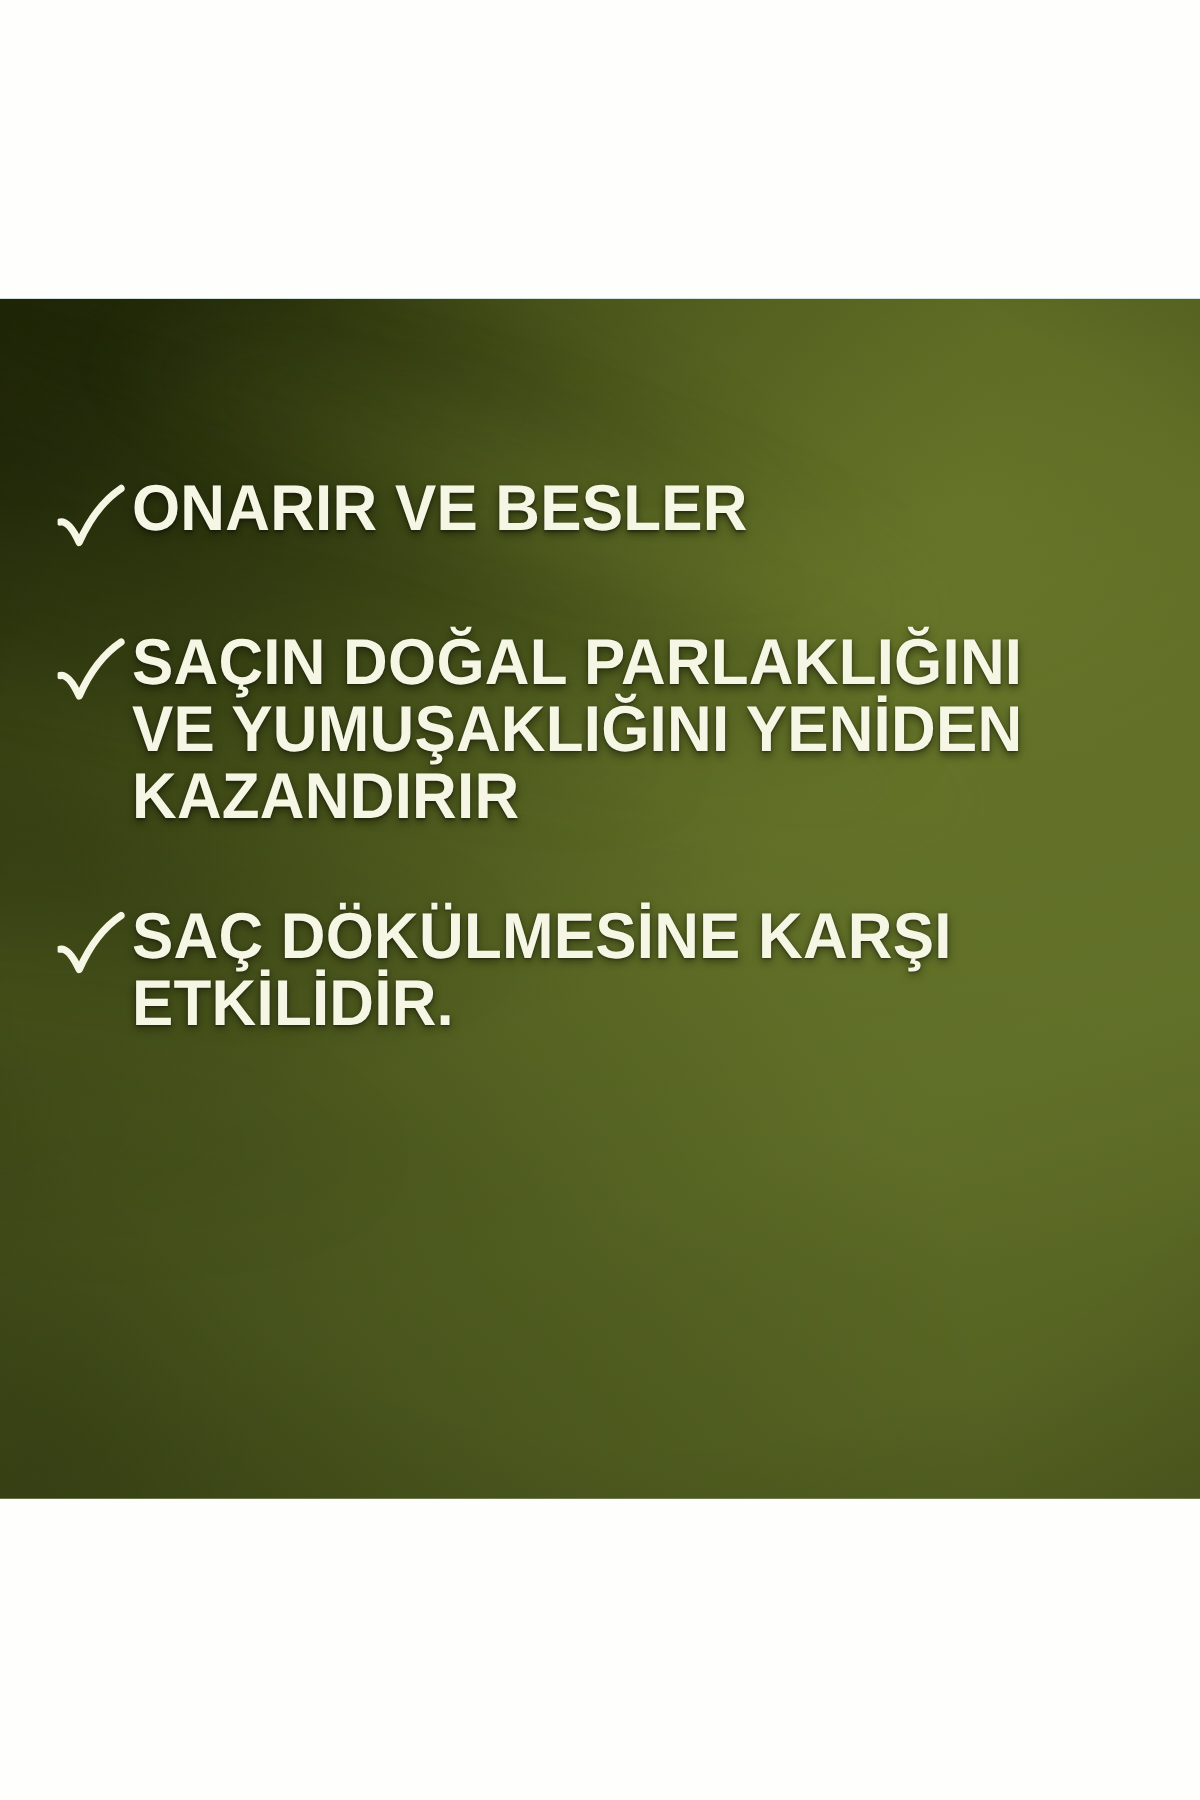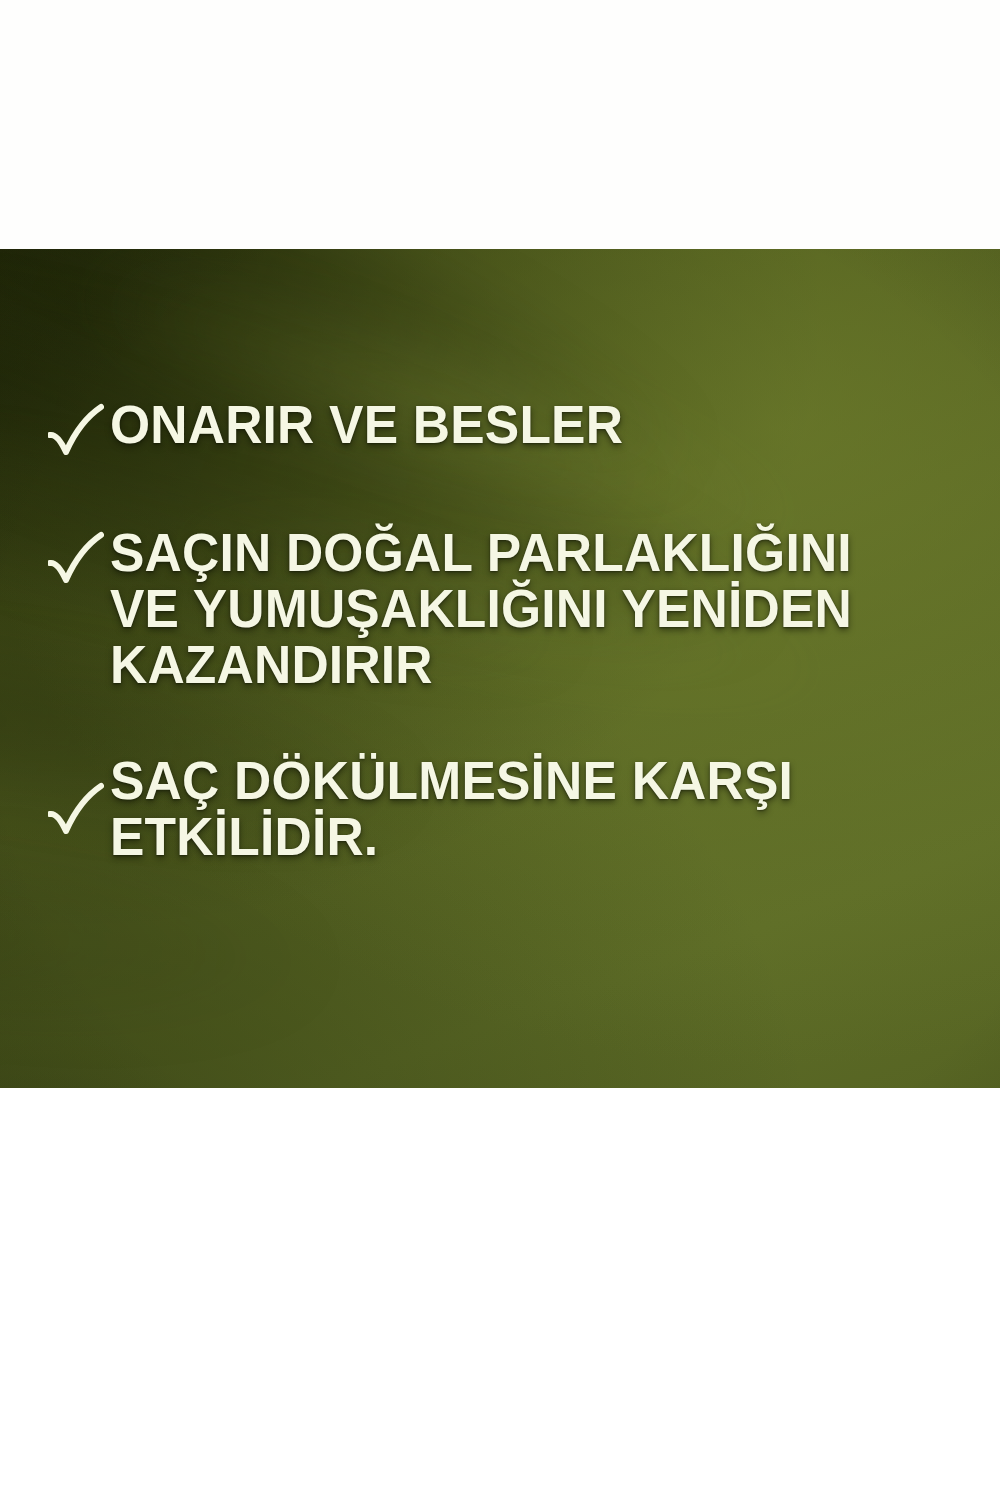--- a/index.html
+++ b/index.html
@@ -9,21 +9,21 @@
     background: #ffffff;
   }
 
   body {
     font-family: "Liberation Sans", sans-serif;
   }
 
   #page {
     position: relative;
     width: 1000px;
-    height: 1088px;
+    height: 1500px;
     background: #0f766e;
     overflow: hidden;
   }
 
   
   .letterbox {
     position: absolute;
     left: 0;
     width: 1000px;
     background: #fefefd;
@@ -126,21 +126,21 @@
     text-transform: uppercase;
     white-space: pre-line;
     text-shadow: 0 3px 7px rgba(14,18,4,0.55), 0 1px 2px rgba(14,18,4,0.45);
     transform: scaleX(0.955);
     transform-origin: left center;
   }
 
   
   #row-1 { margin-bottom: 62px; }
   #row-2 { margin-bottom: 60px; }
-  #row-3 { margin-bottom: 58px; align-items: center; }
+  #row-3 { margin-bottom: 58px; }
   #row-4 { margin-bottom: 0; }
 </style>
 </head>
 <body>
 
 <div id="page">
 
   <div class="letterbox top"></div>
 
   <div id="green-panel">

